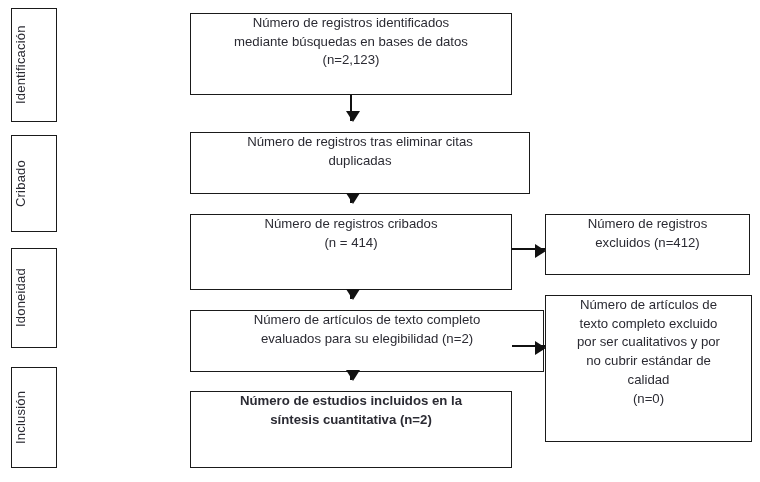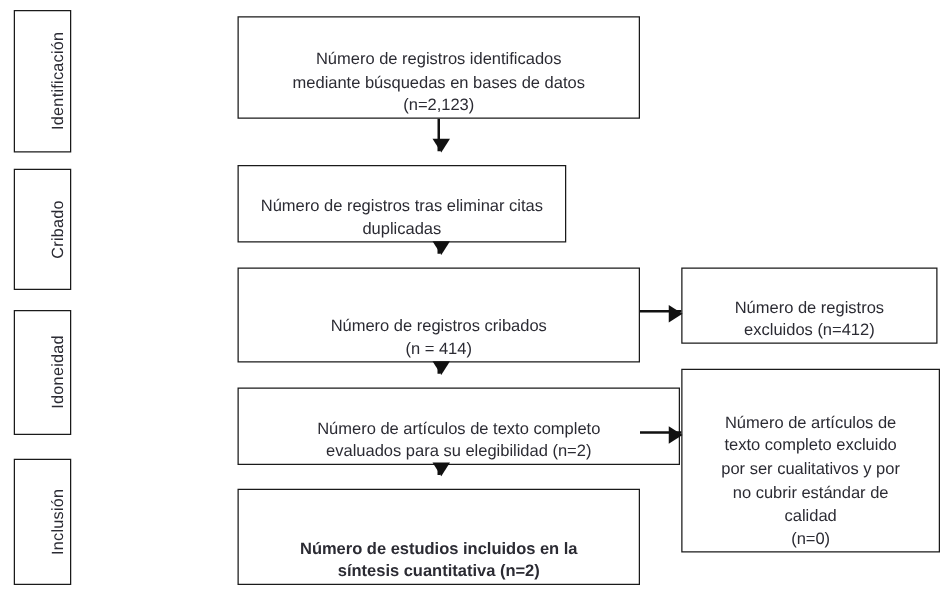--- a/index.html
+++ b/index.html
@@ -14,21 +14,21 @@
     background: #ffffff;
     font-family: "Liberation Sans", sans-serif;
     overflow: hidden;
   }
   .box {
     position: absolute;
     box-sizing: border-box;
     border: 1.6px solid #1a1a1a;
     background: #ffffff;
     display: flex;
-    align-items: flex-end;
+    align-items: flex-start;
     justify-content: center;
     text-align: center;
     color: #2b2b33;
     font-size: 13.2px;
     line-height: 1.42;
   }
   .stage-box {
     writing-mode: vertical-rl;
     transform: rotate(180deg);
     font-size: 13px;
@@ -96,21 +96,21 @@
   <div class="box stage-box" style="left:11px; top:367px; width:46px; height:101px;">
     <span class="lbl">Inclusión</span>
   </div>
 
   <div class="box flow-box" style="left:190px; top:13px; width:322px; height:82px;">
     <span class="txt">Número de registros identificados
 mediante búsquedas en bases de datos
 (n=2,123)</span>
   </div>
 
-  <div class="box flow-box" style="left:190px; top:132px; width:263px; height:62px;">
+  <div class="box flow-box" style="left:190px; top:132px; width:340px; height:62px;">
     <span class="txt">Número de registros tras eliminar citas
 duplicadas</span>
   </div>
 
   <div class="box flow-box" style="left:190px; top:214px; width:322px; height:76px;">
     <span class="txt">Número de registros cribados
 (n = 414)</span>
   </div>
 
   <div class="box flow-box" style="left:190px; top:310px; width:354px; height:62px;">

